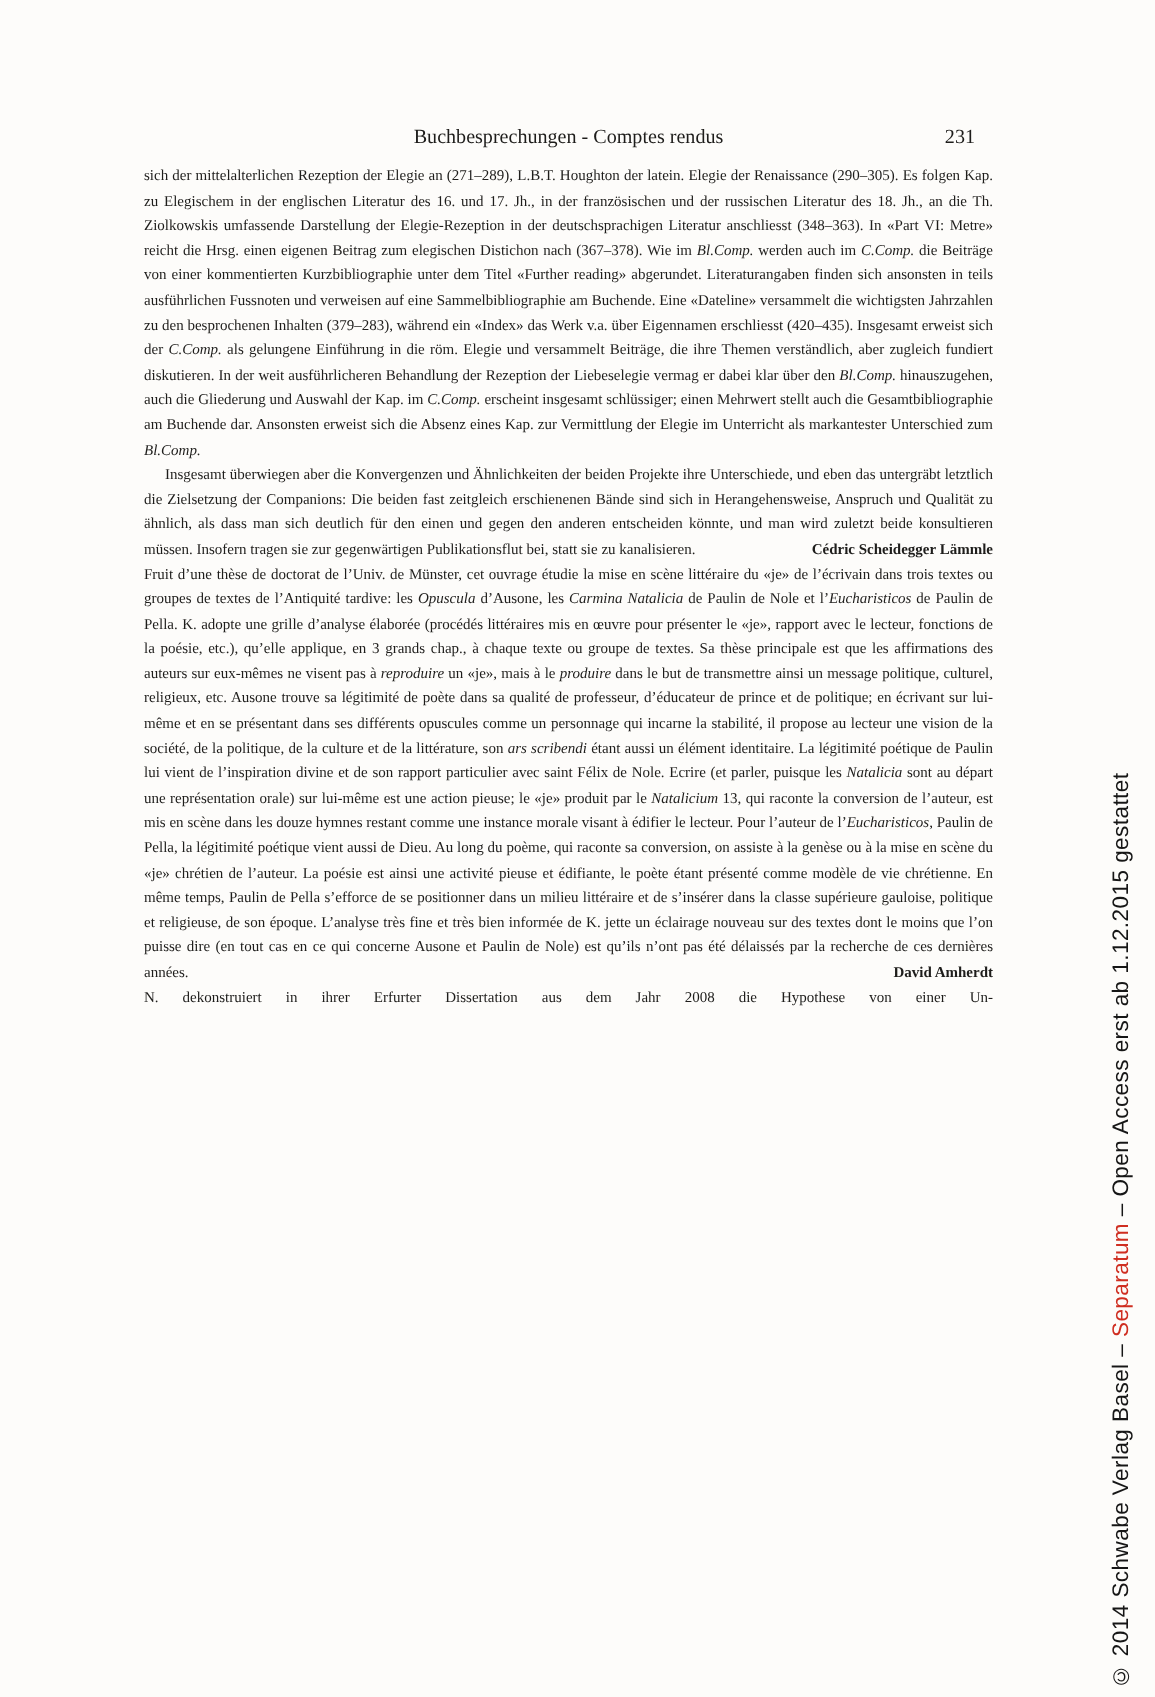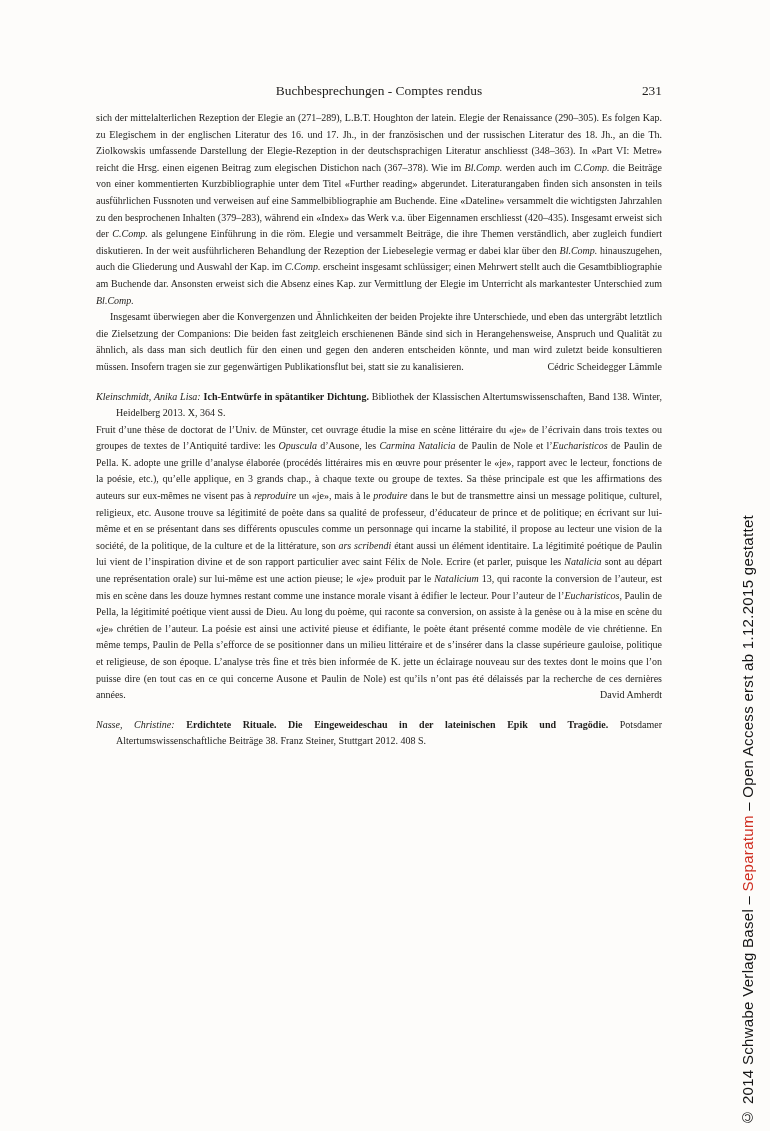--- a/index.html
+++ b/index.html
@@ -14,31 +14,31 @@
   .page { position: absolute; inset: 0; border-radius: 31px; }
   .column { position: absolute; left: 96px; top: 82px; width: 566px; }
 
   .running-header {
     position: relative;
     text-align: center;
     font-size: 13.4px;
     line-height: 17px;
     margin-bottom: 11px;
   }
-  .page-number { position: absolute; right: 0; top: 0; }
+  .page-number { position: absolute; right: 12px; top: 0; }
 
   p { margin: 0; }
   .body-text {
     font-size: 10px;
     line-height: 16.6px;
     text-align: justify;
     overflow: hidden; 
   }
   .indent { text-indent: 14px; }
-  .signature { float: right; }
+  .signature { float: right; font-weight: bold; }
   .review-heading {
     margin-top: 13px;
     padding-left: 20px;
     text-indent: -20px;
   }
   .force-last { text-align-last: justify; }
 
   .sidebar {
     position: absolute;
     right: 14px;
@@ -61,23 +61,22 @@
 
     <div class="running-header">
       <span class="header-title">Buchbesprechungen - Comptes rendus</span>
       <span class="page-number">231</span>
     </div>
 
     <p class="body-text"><span><span>sich der mittelalterlichen Rezeption der Elegie an (271–289), L.B.T. Houghton der latein. Elegie der Renaissance (290–305). Es folgen Kap. zu Elegischem in der englischen Literatur des 16. und 17. Jh., in der französischen und der russischen Literatur des 18. Jh., an die Th. Ziolkowskis umfassende Darstellung der Elegie-Rezeption in der deutschsprachigen Literatur anschliesst (348–363). In «Part VI: Metre» reicht die Hrsg. einen eigenen Beitrag zum elegischen Distichon nach (367–378). Wie im </span><span style="font-style: italic;">Bl.Comp.</span><span> werden auch im </span><span style="font-style: italic;">C.Comp.</span><span> die Beiträge von einer kommentierten Kurzbibliographie unter dem Titel «Further reading» abgerundet. Literaturangaben finden sich ansonsten in teils ausführlichen Fussnoten und verweisen auf eine Sammelbibliographie am Buchende. Eine «Dateline» versammelt die wichtigsten Jahrzahlen zu den besprochenen Inhalten (379–283), während ein «Index» das Werk v.a. über Eigennamen erschliesst (420–435). Insgesamt erweist sich der </span><span style="font-style: italic;">C.Comp.</span><span> als gelungene Einführung in die röm. Elegie und versammelt Beiträge, die ihre Themen verständlich, aber zugleich fundiert diskutieren. In der weit ausführlicheren Behandlung der Rezeption der Liebeselegie vermag er dabei klar über den </span><span style="font-style: italic;">Bl.Comp.</span><span> hinauszugehen, auch die Gliederung und Auswahl der Kap. im </span><span style="font-style: italic;">C.Comp.</span><span> erscheint insgesamt schlüssiger; einen Mehrwert stellt auch die Gesamtbibliographie am Buchende dar. Ansonsten erweist sich die Absenz eines Kap. zur Vermittlung der Elegie im Unterricht als markantester Unterschied zum </span><span style="font-style: italic;">Bl.Comp.</span></span></p>
 
     <p class="body-text indent"><span><span>Insgesamt überwiegen aber die Konvergenzen und Ähnlichkeiten der beiden Projekte ihre Unterschiede, und eben das untergräbt letztlich die Zielsetzung der Companions: Die beiden fast zeitgleich erschienenen Bände sind sich in Herangehensweise, Anspruch und Qualität zu ähnlich, als dass man sich deutlich für den einen und gegen den anderen entscheiden könnte, und man wird zuletzt beide konsultieren müssen. Insofern tragen sie zur gegenwärtigen Publikationsflut bei, statt sie zu kanalisieren.</span></span><span class="signature">Cédric Scheidegger Lämmle</span></p>
 
-    <p class="body-text review-heading"><span><span style="font-style: italic;">Kleinschmidt, Anika Lisa: </span><span style="font-weight: bold;">Ich-Entwürfe in spätantiker Dichtung.</span><span> Bibliothek der Klassischen Altertumswissenschaften, Band 138. Winter, Heidelberg 2013. X, 364 S.</span></span></p>
 
     <p class="body-text"><span><span>Fruit d’une thèse de doctorat de l’Univ. de Münster, cet ouvrage étudie la mise en scène littéraire du «je» de l’écrivain dans trois textes ou groupes de textes de l’Antiquité tardive: les </span><span style="font-style: italic;">Opuscula</span><span> d’Ausone, les </span><span style="font-style: italic;">Carmina Natalicia</span><span> de Paulin de Nole et l’</span><span style="font-style: italic;">Eucharisticos</span><span> de Paulin de Pella. K. adopte une grille d’analyse élaborée (procédés littéraires mis en œuvre pour présenter le «je», rapport avec le lecteur, fonctions de la poésie, etc.), qu’elle applique, en 3 grands chap., à chaque texte ou groupe de textes. Sa thèse principale est que les affirmations des auteurs sur eux-mêmes ne visent pas à </span><span style="font-style: italic;">reproduire</span><span> un «je», mais à le </span><span style="font-style: italic;">produire</span><span> dans le but de transmettre ainsi un message politique, culturel, religieux, etc. Ausone trouve sa légitimité de poète dans sa qualité de professeur, d’éducateur de prince et de politique; en écrivant sur lui-même et en se présentant dans ses différents opuscules comme un personnage qui incarne la stabilité, il propose au lecteur une vision de la société, de la politique, de la culture et de la littérature, son </span><span style="font-style: italic;">ars scribendi</span><span> étant aussi un élément identitaire. La légitimité poétique de Paulin lui vient de l’inspiration divine et de son rapport particulier avec saint Félix de Nole. Ecrire (et parler, puisque les </span><span style="font-style: italic;">Natalicia</span><span> sont au départ une représentation orale) sur lui-même est une action pieuse; le «je» produit par le </span><span style="font-style: italic;">Natalicium</span><span> 13, qui raconte la conversion de l’auteur, est mis en scène dans les douze hymnes restant comme une instance morale visant à édifier le lecteur. Pour l’auteur de l’</span><span style="font-style: italic;">Eucharisticos</span><span>, Paulin de Pella, la légitimité poétique vient aussi de Dieu. Au long du poème, qui raconte sa conversion, on assiste à la genèse ou à la mise en scène du «je» chrétien de l’auteur. La poésie est ainsi une activité pieuse et édifiante, le poète étant présenté comme modèle de vie chrétienne. En même temps, Paulin de Pella s’efforce de se positionner dans un milieu littéraire et de s’insérer dans la classe supérieure gauloise, politique et religieuse, de son époque. L’analyse très fine et très bien informée de K. jette un éclairage nouveau sur des textes dont le moins que l’on puisse dire (en tout cas en ce qui concerne Ausone et Paulin de Nole) est qu’ils n’ont pas été délaissés par la recherche de ces dernières années.</span></span><span class="signature">David Amherdt</span></p>
 
-    <p class="body-text review-heading"><span><span style="font-style: italic;">Nasse, Christine: </span><span style="font-weight: bold;">Erdichtete Rituale. Die Eingeweideschau in der lateinischen Epik und Tragödie.</span><span> Potsdamer Altertumswissenschaftliche Beiträge 38. Franz Steiner, Stuttgart 2012. 408 S.</span></span></p>
 
+    <p class="body-text force-last"><span><span>N. dekonstruiert in ihrer Erfurter Dissertation aus dem Jahr 2008 die Hypothese von einer Un-</span></span></p>
 
   </div>
 
   <div class="sidebar"><span>© 2014 Schwabe Verlag Basel – </span><span class="sep-red">Separatum</span><span> – Open Access erst ab 1.12.2015 gestattet</span></div>
 </div>
 
 </body></html>

